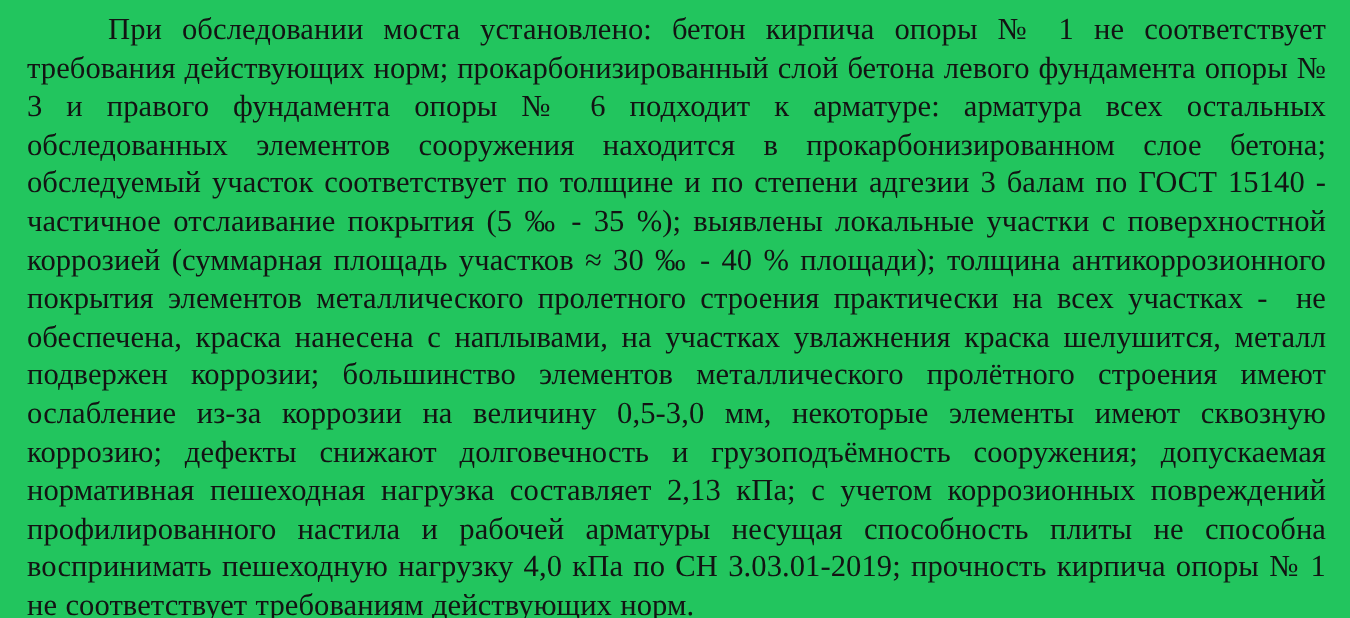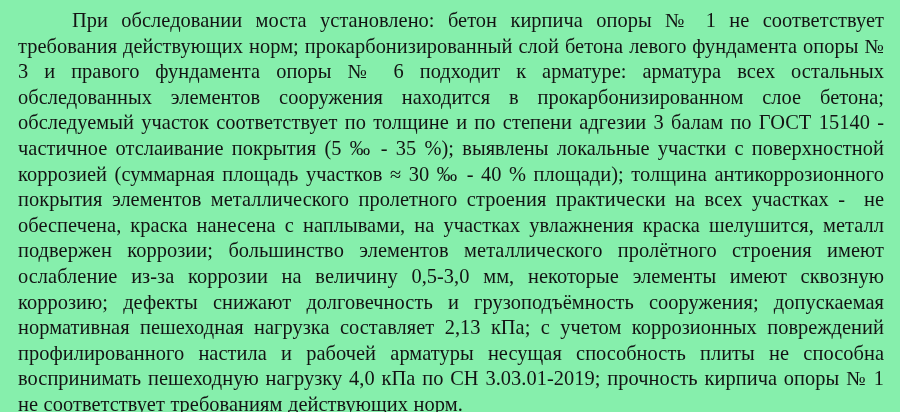--- a/index.html
+++ b/index.html
@@ -10,21 +10,21 @@
     width: 900px;
     height: 412px;
     background: #ffffff;
     font-family: "Liberation Serif", serif;
     overflow: hidden;
   }
   .page {
     position: relative;
     width: 900px;
     height: 412px;
-    background: #86efac;
+    background: #22c55e;
     box-sizing: border-box;
     padding: 8px 16px 8px 18px;
   }
   .paragraph {
     font-family: "Liberation Serif", serif;
     font-size: 20.4px;
     line-height: 25.6px;
     color: #131313;
     text-align: justify;
     text-indent: 54px;

